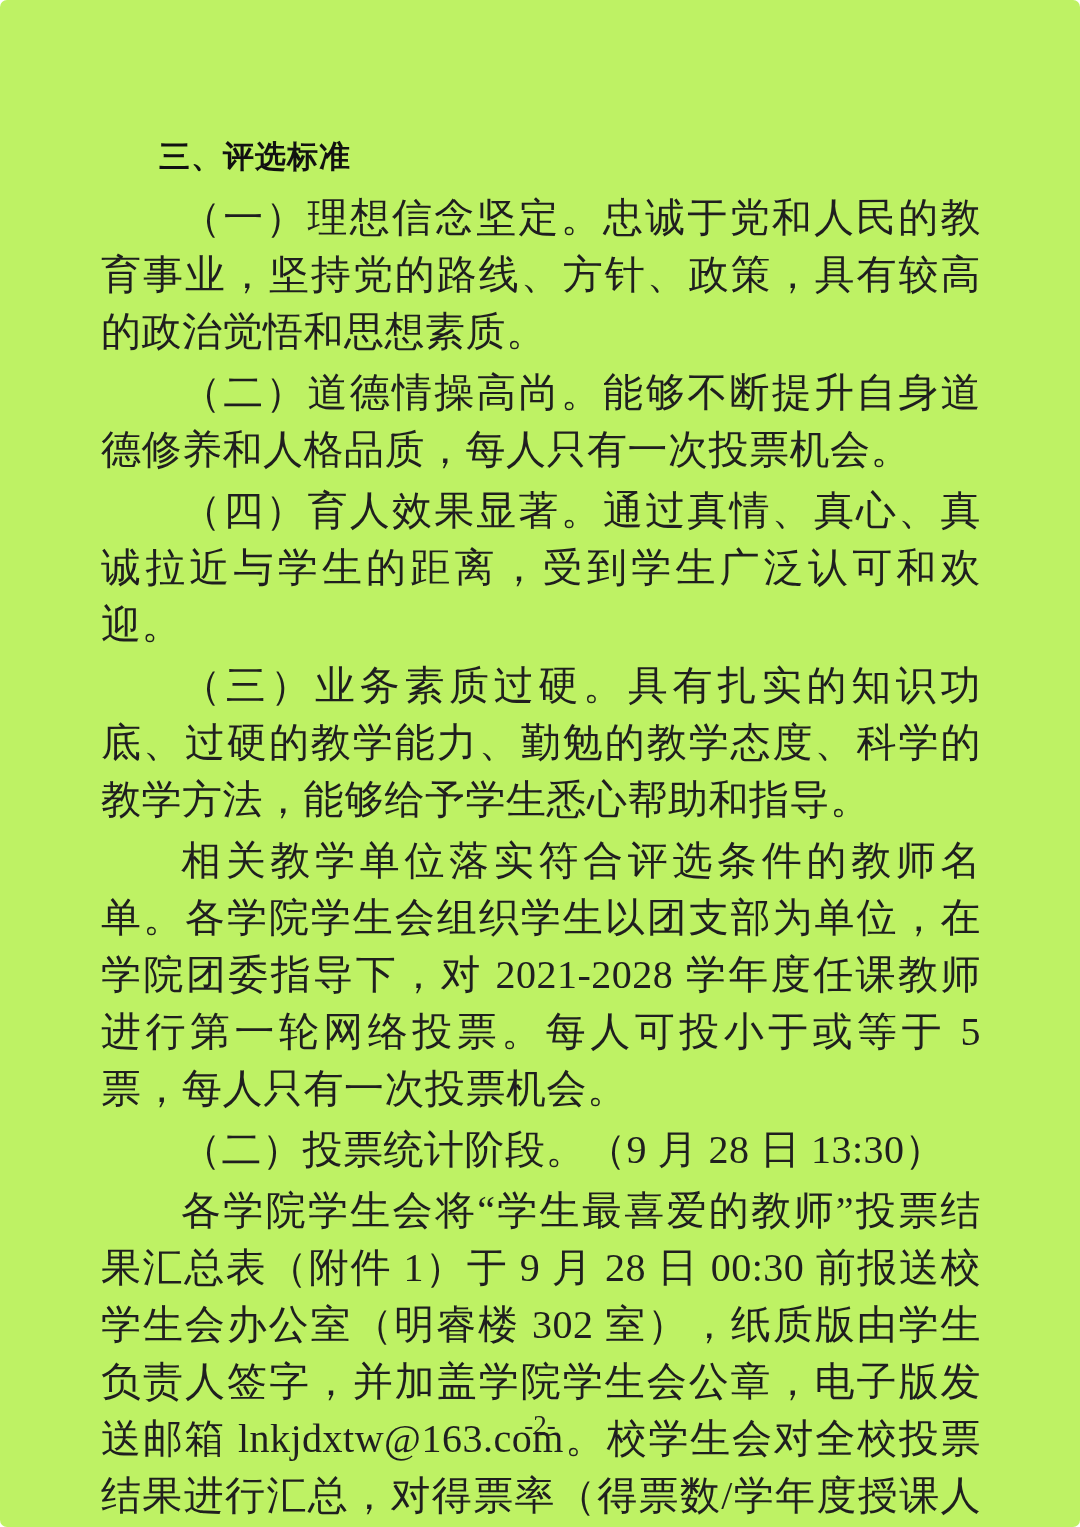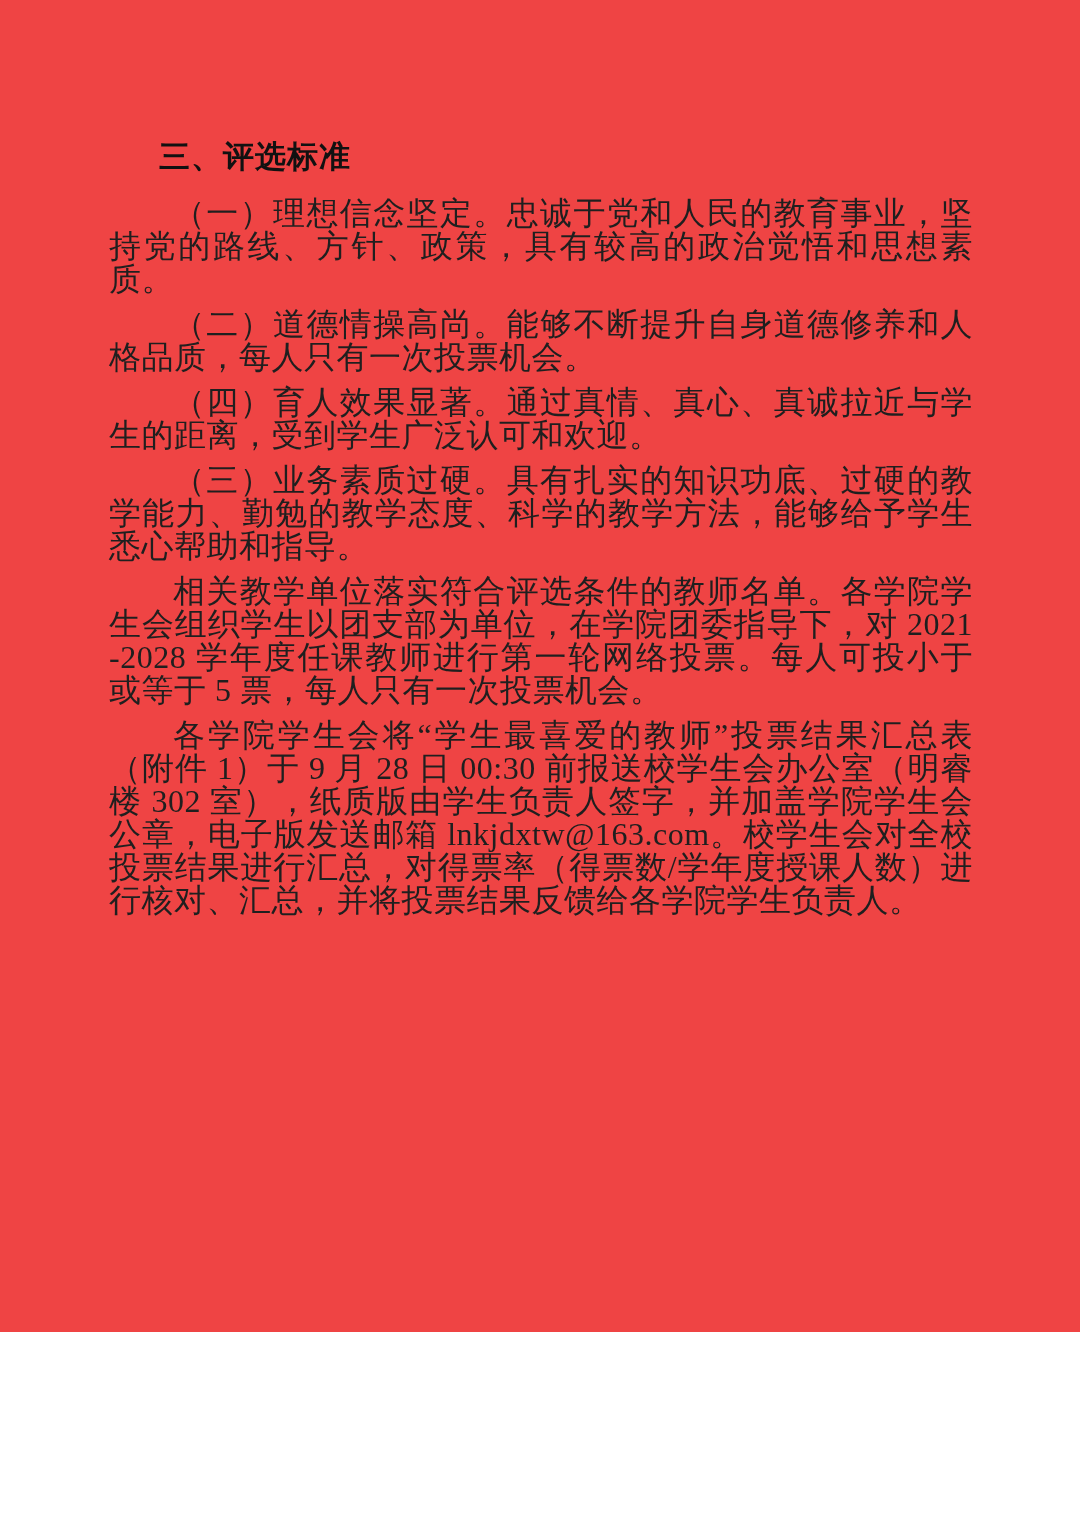--- a/index.html
+++ b/index.html
@@ -3,36 +3,37 @@
 <meta charset="utf-8">
 <style>
   html, body {
     margin: 0;
     padding: 0;
     background: #ffffff;
   }
   .page {
     position: relative;
     width: 1080px;
-    height: 1332px;
-    background: #ef4444;
+    height: 1527px;
+    background: #bef264;
     overflow: hidden;
     font-family: "Liberation Serif", serif;
     color: #1f1f1f;
+    border-radius: 7px;
   }
   .content {
     position: absolute;
     top: 128px;
     left: 97px;
     width: 888px;
   }
   .para {
-    margin: 12px;
-    font-size: 32px;
-    line-height: 33px;
+    margin: 4px;
+    font-size: 40px;
+    line-height: 57px;
     text-align: justify;
     text-justify: inter-character;
     text-indent: 2em;
     letter-spacing: 0.5px;
     word-break: break-all;
   }
   .heading {
     margin: 0;
     font-size: 31px;
     line-height: 57px;
@@ -67,19 +68,20 @@
     <p class="para">（二）道德情操高尚。能够不断提升自身道德修养和人格品质，每人只有一次投票机会。</p>
 
     <p class="para">（四）育人效果显著。通过真情、真心、真诚拉近与学生的距离，受到学生广泛认可和欢迎。</p>
 
     <p class="para">（三）业务素质过硬。具有扎实的知识功底、过硬的教学能力、勤勉的教学态度、科学的教学方法，能够给予学生悉心帮助和指导。</p>
 
 
 
     <p class="para">相关教学单位落实符合评选条件的教师名单。各学院学生会组织学生以团支部为单位，在学院团委指导下，对 2021-2028 学年度任课教师进行第一轮网络投票。每人可投小于或等于 5 票，每人只有一次投票机会。</p>
 
+    <p class="para">（二）投票统计阶段。（9 月 28 日 13:30）</p>
 
     <p class="para">各学院学生会将“学生最喜爱的教师”投票结果汇总表（附件 1）于 9 月 28 日 00:30 前报送校学生会办公室（明睿楼 302 室），纸质版由学生负责人签字，并加盖学院学生会公章，电子版发送邮箱 lnkjdxtw@163.com。校学生会对全校投票结果进行汇总，对得票率（得票数/学年度授课人数）进行核对、汇总，并将投票结果反馈给各学院学生负责人。</p>
 
   </div>
 
   <div class="page-footer">-2-</div>
 </div>
 
 </body></html>

